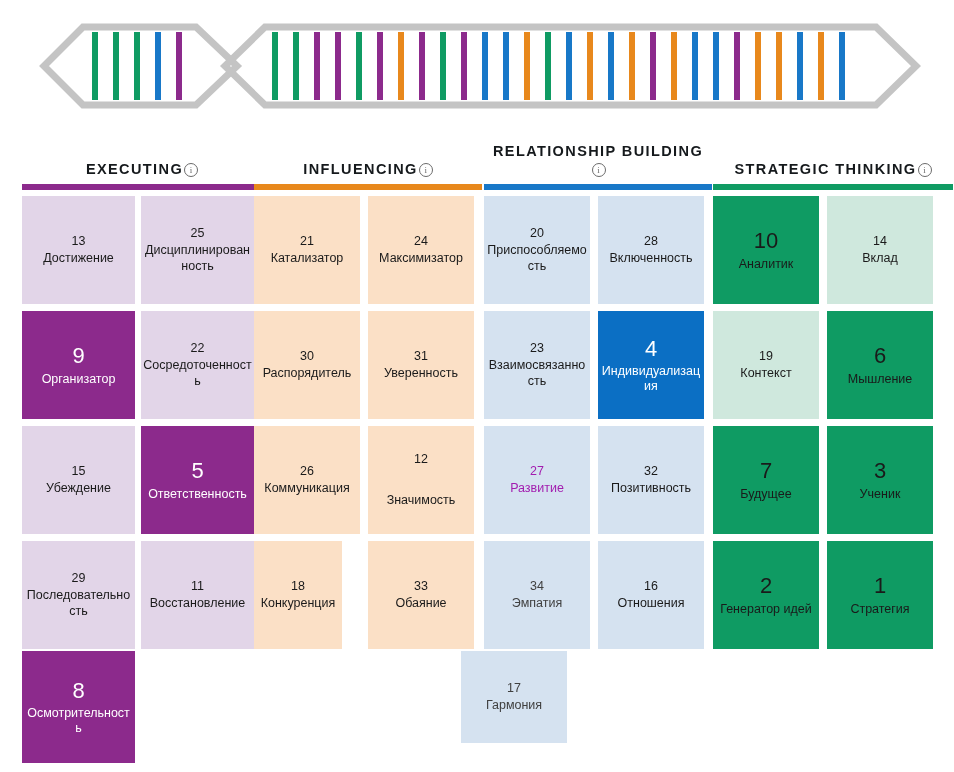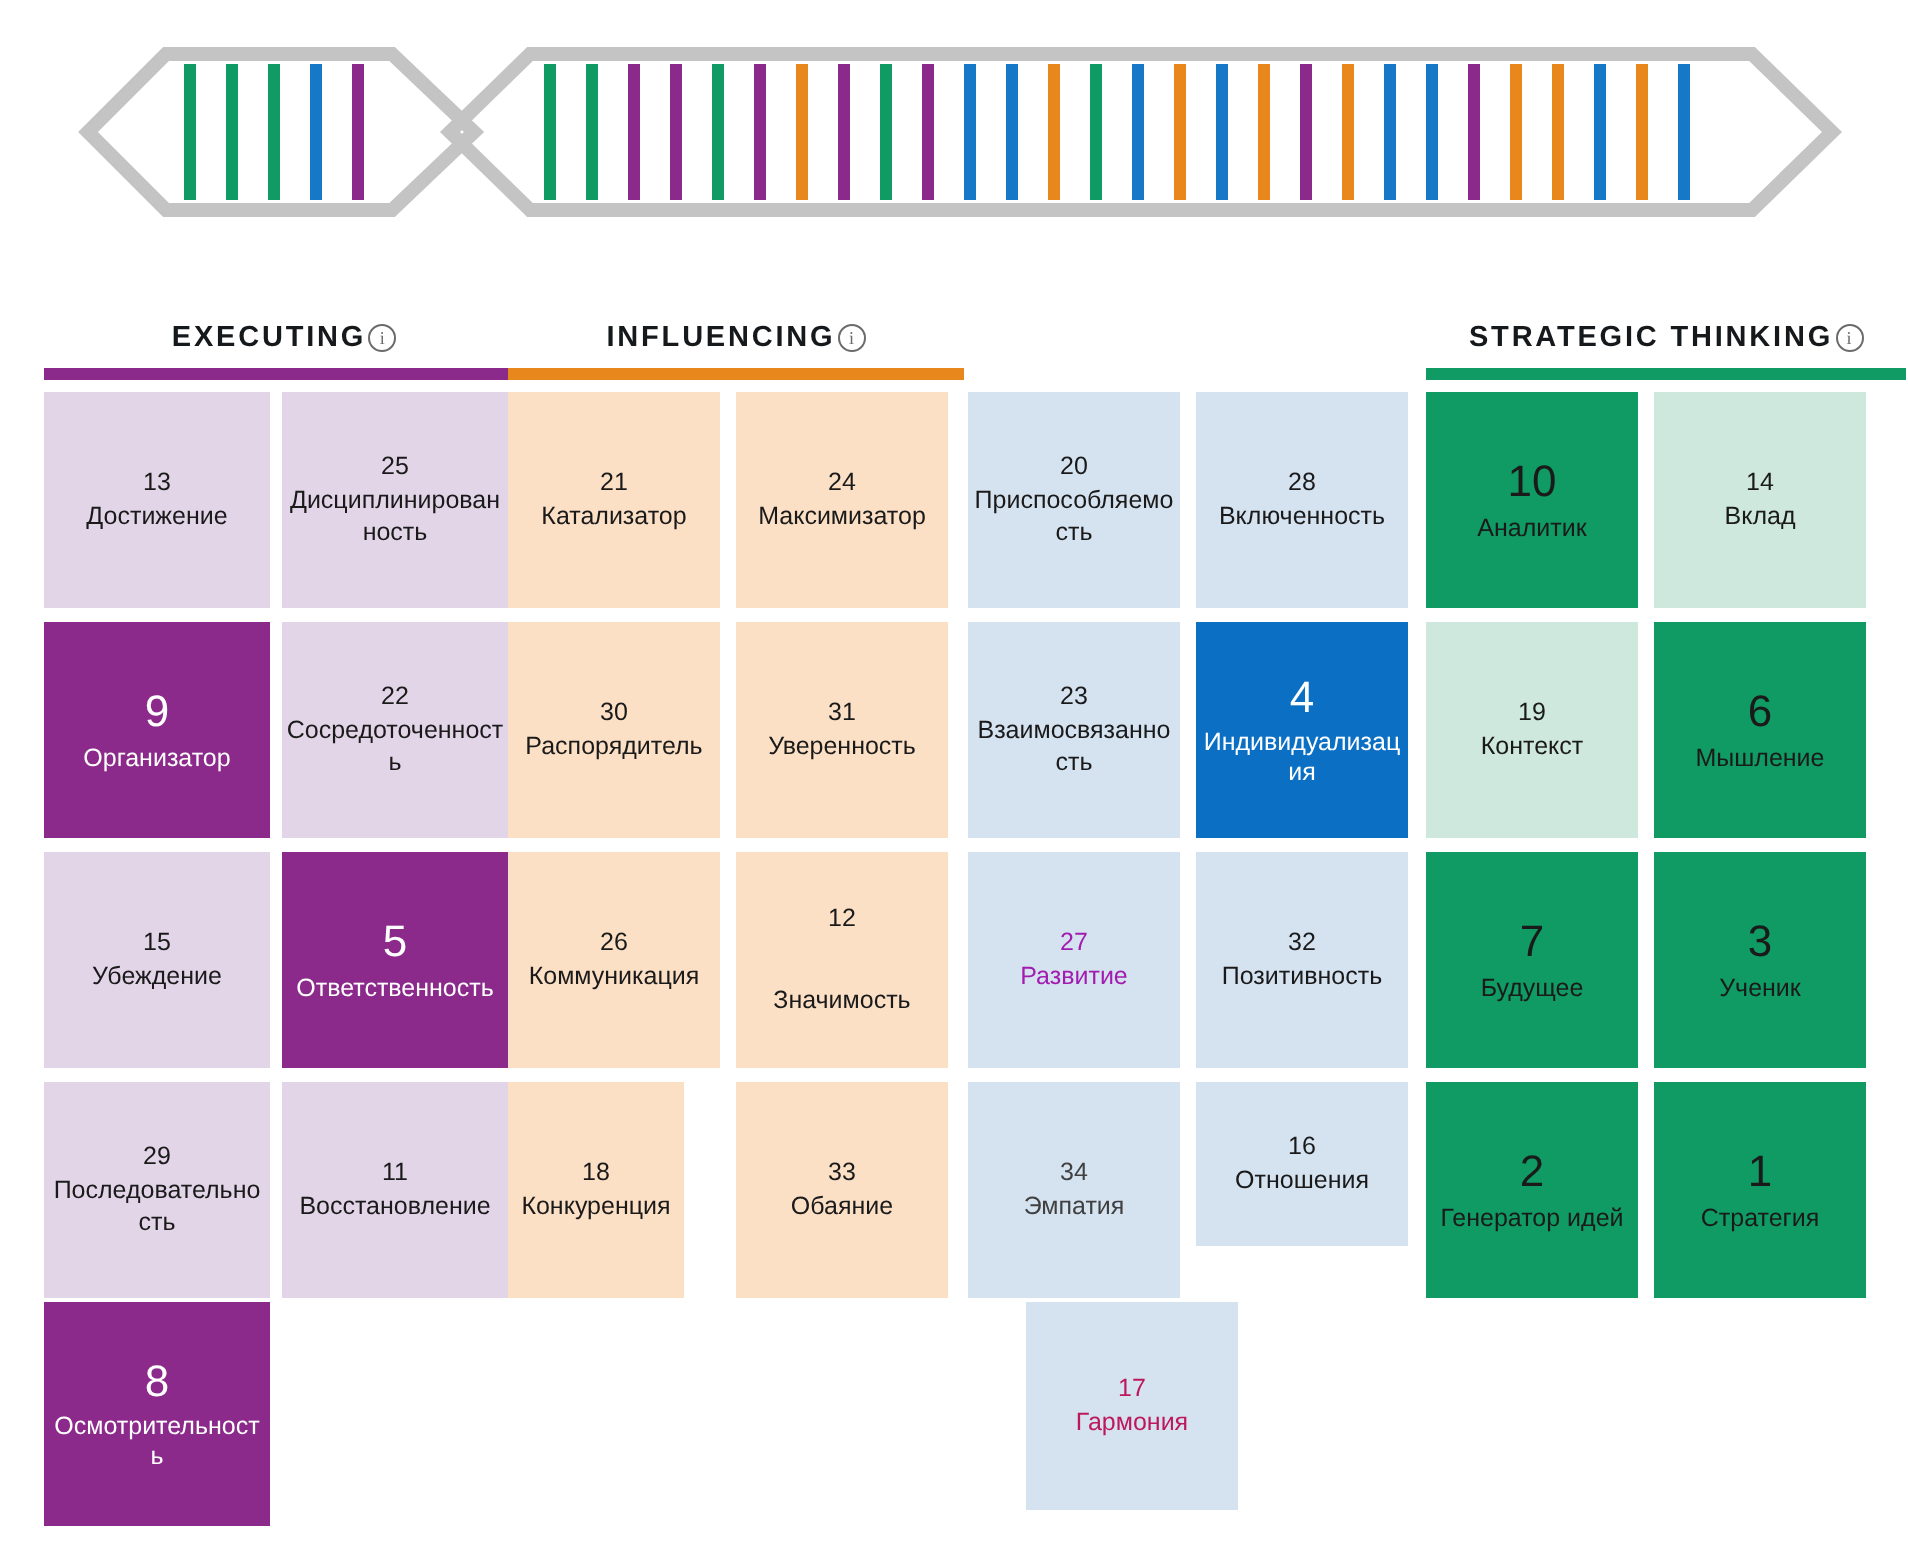--- a/index.html
+++ b/index.html
@@ -145,20 +145,25 @@
   <div class="hcol" style="left:22px;width:240px;">
     <div class="htitle"><span>EXECUTING</span><span class="info">i</span></div>
     <div class="hrule" style="background:#8c2a8c;"></div>
   </div>
 
   <div class="hcol" style="left:254px;width:228px;">
     <div class="htitle"><span>INFLUENCING</span><span class="info">i</span></div>
     <div class="hrule" style="background:#e8881c;"></div>
   </div>
 
+  <div class="hcol" style="left:484px;width:228px;">
+    <div class="htitle" style="position:absolute;left:0;width:228px;bottom:30px;">RELATIONSHIP BUILDING</div>
+    <div class="htitle"><span class="info">i</span></div>
+    <div class="hrule" style="background:#1878c8;"></div>
+  </div>
 
   <div class="hcol" style="left:713px;width:240px;">
     <div class="htitle"><span>STRATEGIC THINKING</span><span class="info">i</span></div>
     <div class="hrule" style="background:#0f9b63;"></div>
   </div>
 
 </div>
 
 <div class="grid" id="grid">
     <div class="card light" style="left: 22px; top: 0px; width: 113px; height: 108px; background: rgb(226, 213, 232); color: rgb(26, 26, 26);">
@@ -270,33 +275,33 @@
       <div class="nm">Конкуренция</div>
     </div>
     <div class="card light" style="left: 368px; top: 345px; width: 106px; height: 108px; background: rgb(251, 224, 198); color: rgb(26, 26, 26);">
       <div class="num">33</div>
       <div class="nm">Обаяние</div>
     </div>
     <div class="card light" style="left: 484px; top: 345px; width: 106px; height: 108px; background: rgb(213, 226, 240); color: #404040;">
       <div class="num">34</div>
       <div class="nm">Эмпатия</div>
     </div>
-    <div class="card light" style="left: 598px; top: 345px; width: 106px; height: 82px; background: rgb(213, 226, 240); color: rgb(26, 26, 26);">
+    <div class="card light" style="left: 598px; top: 345px; width: 106px; height: 108px; background: rgb(213, 226, 240); color: rgb(26, 26, 26);">
       <div class="num">16</div>
       <div class="nm">Отношения</div>
     </div>
     <div class="card strong" style="left: 713px; top: 345px; width: 106px; height: 108px; background: rgb(15, 155, 99); color: rgb(26, 26, 26);">
       <div class="num">2</div>
       <div class="nm">Генератор идей</div>
     </div>
     <div class="card strong" style="left: 827px; top: 345px; width: 106px; height: 108px; background: rgb(15, 155, 99); color: rgb(26, 26, 26);">
       <div class="num">1</div>
       <div class="nm">Стратегия</div>
     </div>
     <div class="card strong" style="left: 22px; top: 455px; width: 113px; height: 112px; background: rgb(140, 42, 140); color: rgb(255, 255, 255);">
       <div class="num">8</div>
       <div class="nm">Осмотрительность</div>
     </div>
-    <div class="card light" style="left: 513px; top: 455px; width: 106px; height: 104px; background: rgb(213, 226, 240); color: #be185d;">
+    <div class="card light" style="left: 461px; top: 455px; width: 106px; height: 92px; background: rgb(213, 226, 240); color: #404040;">
       <div class="num">17</div>
       <div class="nm">Гармония</div>
     </div>
   </div>
 
 </body></html>

